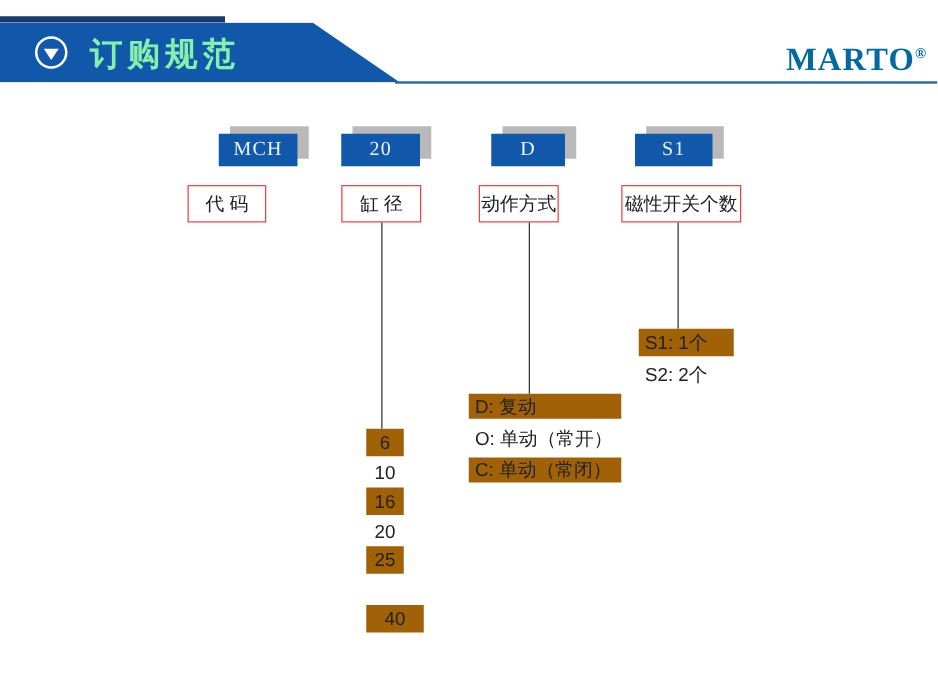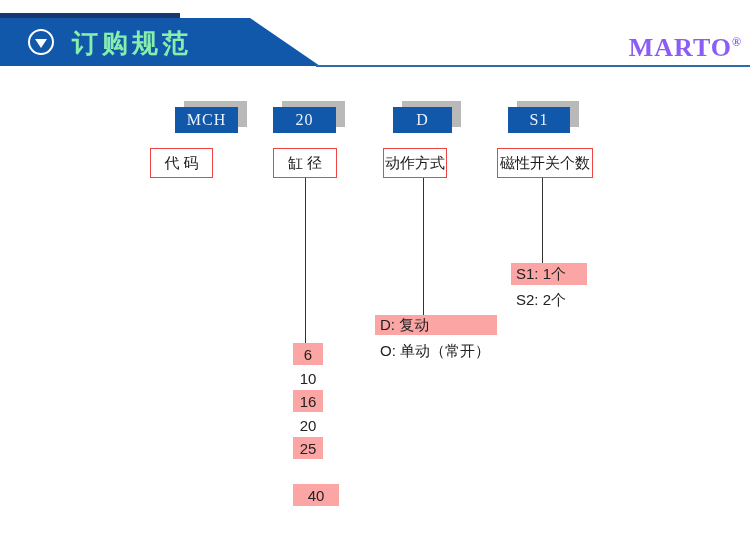--- a/index.html
+++ b/index.html
@@ -20,40 +20,40 @@
   .icon-tri{
     width:0;height:0;border-left:6px solid transparent;border-right:6px solid transparent;
     border-top:9px solid #fff;margin-top:2px;
   }
   .banner-title{
     position:absolute;left:72px;top:8px;color:#86efac;font-size:26px;font-weight:bold;
     letter-spacing:4px;white-space:nowrap;
   }
   .header-line{position:absolute;left:316px;right:0;top:65px;height:2px;background:#2e6cb0;}
   .brand-logo{
-    position:absolute;right:8px;top:33px;color:#8b5cf6;
+    position:absolute;right:8px;top:33px;color:#0369a1;
     font-family:"Liberation Serif","DejaVu Serif",serif;font-weight:bold;font-size:26px;
     letter-spacing:1px;white-space:nowrap;
   }
   .brand-logo sup{font-size:12px;vertical-align:super;}
   
   .codebox{
     position:absolute;height:26px;background:#1158ab;box-shadow:9px -6px 0 #b9b9b9;
     color:#eaf2fc;font-family:"Liberation Serif","DejaVu Serif",serif;font-size:16px;
     display:flex;align-items:center;justify-content:center;letter-spacing:1px;
   }
   .labelbox{
     position:absolute;height:28px;background:#fff;border:1px solid #ef4444;color:#1a1a1a;
     font-size:15px;display:flex;align-items:center;justify-content:center;white-space:nowrap;
   }
   
   .vline{position:absolute;width:1px;background:#333;}
   
   .opt{position:absolute;color:#222;font-size:15px;display:flex;align-items:center;white-space:nowrap;}
-  .opt.hl{background:#fca5a5;}
+  .opt.hl{background:#a16207;}
   .opt.left-pad{padding-left:5px;}
   .opt.center{justify-content:center;}
 </style>
 </head>
 <body>
 
 <div class="page">
 
   <div class="accent-bar"></div>
   <div class="banner">
@@ -77,20 +77,21 @@
 
   <div class="vline" style="left:305px;top:178px;height:165px;"></div>
   <div class="vline" style="left:423px;top:178px;height:137px;"></div>
   <div class="vline" style="left:542px;top:178px;height:85px;"></div>
 
   <div class="opt hl left-pad" style="left:511px;top:263px;width:71px;height:22px;">S1: 1个</div>
   <div class="opt left-pad" style="left:511px;top:289px;width:71px;height:22px;">S2: 2个</div>
 
   <div class="opt hl left-pad" style="left:375px;top:315px;width:117px;height:20px;">D: 复动</div>
   <div class="opt left-pad" style="left:375px;top:341px;width:117px;height:20px;">O: 单动（常开）</div>
+  <div class="opt hl left-pad" style="left:375px;top:366px;width:117px;height:20px;">C: 单动（常闭）</div>
 
   <div class="opt hl center" style="left:293px;top:343px;width:30px;height:22px;">6</div>
   <div class="opt center" style="left:293px;top:367px;width:30px;height:22px;">10</div>
   <div class="opt hl center" style="left:293px;top:390px;width:30px;height:22px;text-align:center;">16</div>
   <div class="opt center" style="left:293px;top:414px;width:30px;height:22px;">20</div>
   <div class="opt hl center" style="left:293px;top:437px;width:30px;height:22px;">25</div>
   <div class="opt center" style="left:293px;top:461px;width:30px;height:22px;margin-top:24px;">32</div>
   <div class="opt hl center" style="left:293px;top:484px;width:46px;height:22px;">40</div>
 
 </div>

